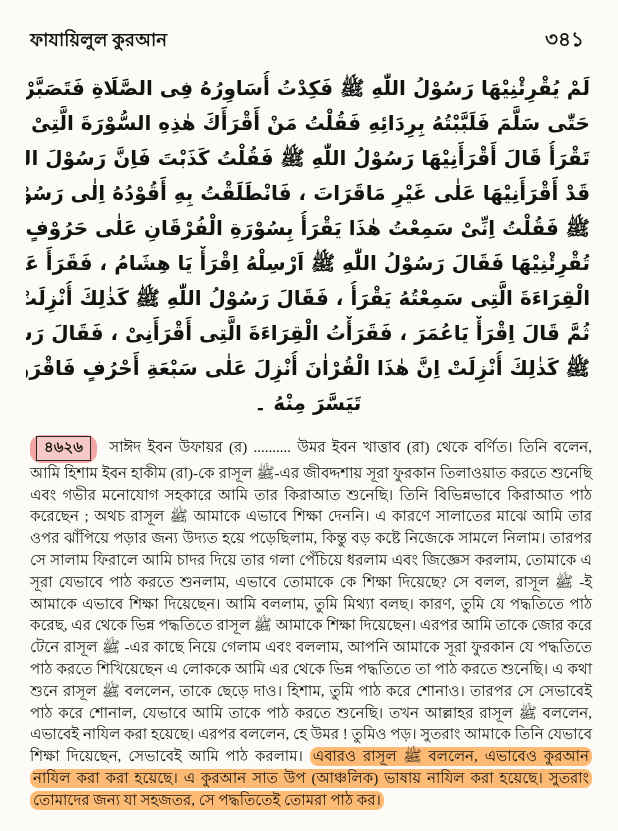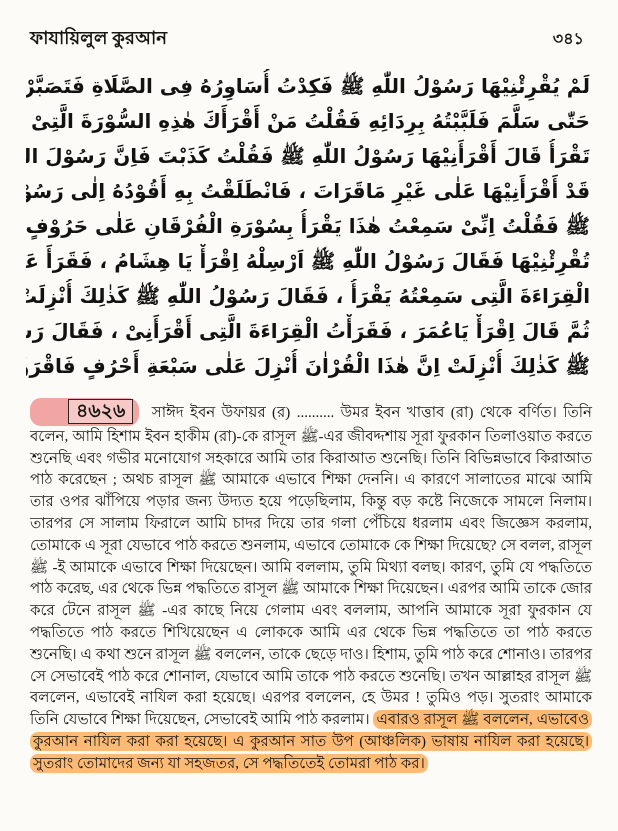--- a/index.html
+++ b/index.html
@@ -24,21 +24,21 @@
     align-items: baseline;
     padding: 24px 34px 0 30px;
     font-family: "Liberation Serif", "DejaVu Serif", serif;
   }
   .book-title {
     font-size: 18px;
     font-weight: bold;
     letter-spacing: 0.2px;
   }
   .page-number {
-    font-size: 16px;
+    font-size: 20px;
     font-weight: bold;
   }
   
   .arabic {
     direction: rtl;
     padding: 14px 28px 0 26px;
     font-family: "DejaVu Sans", sans-serif;
     font-size: 20px;
     font-weight: bold;
     line-height: 35px;
@@ -71,23 +71,22 @@
     background: #f2a6a3;
     border-radius: 11px;
     padding: 1px 6px 2px 6px;
     margin-right: 6px;
   }
   .hadith-num {
     display: inline-block;
     border: 1.6px solid #2a2622;
     padding: 0 7px 1px 7px;
     font-weight: bold;
-    font-size: 19px;
+    font-size: 15px;
     background: #f6c9c6;
-    margin-left: 32px;
   }
   .hl {
     background: #fdba74;
     border-radius: 8px;
     padding: 1px 3px 2px 3px;
     -webkit-box-decoration-break: clone;
     box-decoration-break: clone;
   }
 </style>
 </head>
@@ -103,20 +102,21 @@
   <div class="arabic">
     <div class="aline">لَمْ يُقْرِئْنِيْهَا رَسُوْلُ اللّٰهِ ﷺ فَكِدْتُ أُسَاوِرُهُ فِى الصَّلَاةِ فَتَصَبَّرْتُ</div>
     <div class="aline">حَتّٰى سَلَّمَ فَلَبَّبْتُهُ بِرِدَائِهِ فَقُلْتُ مَنْ أَقْرَأَكَ هٰذِهِ السُّوْرَةَ الَّتِىْ سَمِعْتُكَ</div>
     <div class="aline">تَقْرَأُ قَالَ أَقْرَأَنِيْهَا رَسُوْلُ اللّٰهِ ﷺ فَقُلْتُ كَذَبْتَ فَاِنَّ رَسُوْلَ اللّٰهِ ﷺ</div>
     <div class="aline">قَدْ أَقْرَأَنِيْهَا عَلٰى غَيْرِ مَاقَرَاتَ ، فَانْطَلَقْتُ بِهِ أَقُوْدُهُ اِلٰى رَسُوْلِ اللّٰهِ</div>
     <div class="aline">ﷺ فَقُلْتُ اِنِّىْ سَمِعْتُ هٰذَا يَقْرَأُ بِسُوْرَةِ الْفُرْقَانِ عَلٰى حَرُوْفٍ لَمْ</div>
     <div class="aline">تُقْرِئْنِيْهَا فَقَالَ رَسُوْلُ اللّٰهِ ﷺ اَرْسِلْهُ اِقْرَأْ يَا هِشَامُ ، فَقَرَأَ عَلَيْهِ</div>
     <div class="aline">الْقِرَاءَةَ الَّتِى سَمِعْتُهُ يَقْرَأُ ، فَقَالَ رَسُوْلُ اللّٰهِ ﷺ كَذٰلِكَ أُنْزِلَتْ ،</div>
     <div class="aline">ثُمَّ قَالَ اِقْرَأْ يَاعُمَرَ ، فَقَرَأْتُ الْقِرَاءَةَ الَّتِى أَقْرَأَنِىْ ، فَقَالَ رَسُوْلُ اللّٰهِ</div>
     <div class="aline">ﷺ كَذٰلِكَ أُنْزِلَتْ اِنَّ هٰذَا الْقُرْاٰنَ أُنْزِلَ عَلٰى سَبْعَةِ أَحْرُفٍ فَاقْرَؤُوْا مَا</div>
+    <div class="aline last">تَيَسَّرَ مِنْهُ ۔</div>
   </div>
 
   <div class="bengali">
     <p>
       <span class="numwrap"><span class="hadith-num">৪৬২৬</span></span>
       <span>সাঈদ ইবন উফায়র (র) .......... উমর ইবন খাত্তাব (রা) থেকে বর্ণিত। তিনি বলেন, আমি হিশাম ইবন হাকীম (রা)-কে রাসূল ﷺ-এর জীবদ্দশায় সূরা ফুরকান তিলাওয়াত করতে শুনেছি এবং গভীর মনোযোগ সহকারে আমি তার কিরাআত শুনেছি। তিনি বিভিন্নভাবে কিরাআত পাঠ করেছেন ; অথচ রাসূল ﷺ আমাকে এভাবে শিক্ষা দেননি। এ কারণে সালাতের মাঝে আমি তার ওপর ঝাঁপিয়ে পড়ার জন্য উদ্যত হয়ে পড়েছিলাম, কিন্তু বড় কষ্টে নিজেকে সামলে নিলাম। তারপর সে সালাম ফিরালে আমি চাদর দিয়ে তার গলা পেঁচিয়ে ধরলাম এবং জিজ্ঞেস করলাম, তোমাকে এ সূরা যেভাবে পাঠ করতে শুনলাম, এভাবে তোমাকে কে শিক্ষা দিয়েছে? সে বলল, রাসূল ﷺ -ই আমাকে এভাবে শিক্ষা দিয়েছেন। আমি বললাম, তুমি মিথ্যা বলছ। কারণ, তুমি যে পদ্ধতিতে পাঠ করেছ, এর থেকে ভিন্ন পদ্ধতিতে রাসূল ﷺ আমাকে শিক্ষা দিয়েছেন। এরপর আমি তাকে জোর করে টেনে রাসূল ﷺ -এর কাছে নিয়ে গেলাম এবং বললাম, আপনি আমাকে সূরা ফুরকান যে পদ্ধতিতে পাঠ করতে শিখিয়েছেন এ লোককে আমি এর থেকে ভিন্ন পদ্ধতিতে তা পাঠ করতে শুনেছি। এ কথা শুনে রাসূল ﷺ বললেন, তাকে ছেড়ে দাও। হিশাম, তুমি পাঠ করে শোনাও। তারপর সে সেভাবেই পাঠ করে শোনাল, যেভাবে আমি তাকে পাঠ করতে শুনেছি। তখন আল্লাহর রাসূল ﷺ বললেন, এভাবেই নাযিল করা হয়েছে। এরপর বললেন, হে উমর ! তুমিও পড়। সুতরাং আমাকে তিনি যেভাবে শিক্ষা দিয়েছেন, সেভাবেই আমি পাঠ করলাম। </span>
       <span class="hl">এবারও রাসূল ﷺ বললেন, এভাবেও কুরআন নাযিল করা করা হয়েছে। এ কুরআন সাত উপ (আঞ্চলিক) ভাষায় নাযিল করা হয়েছে। সুতরাং তোমাদের জন্য যা সহজতর, সে পদ্ধতিতেই তোমরা পাঠ কর।</span>
     </p>
   </div>
 

